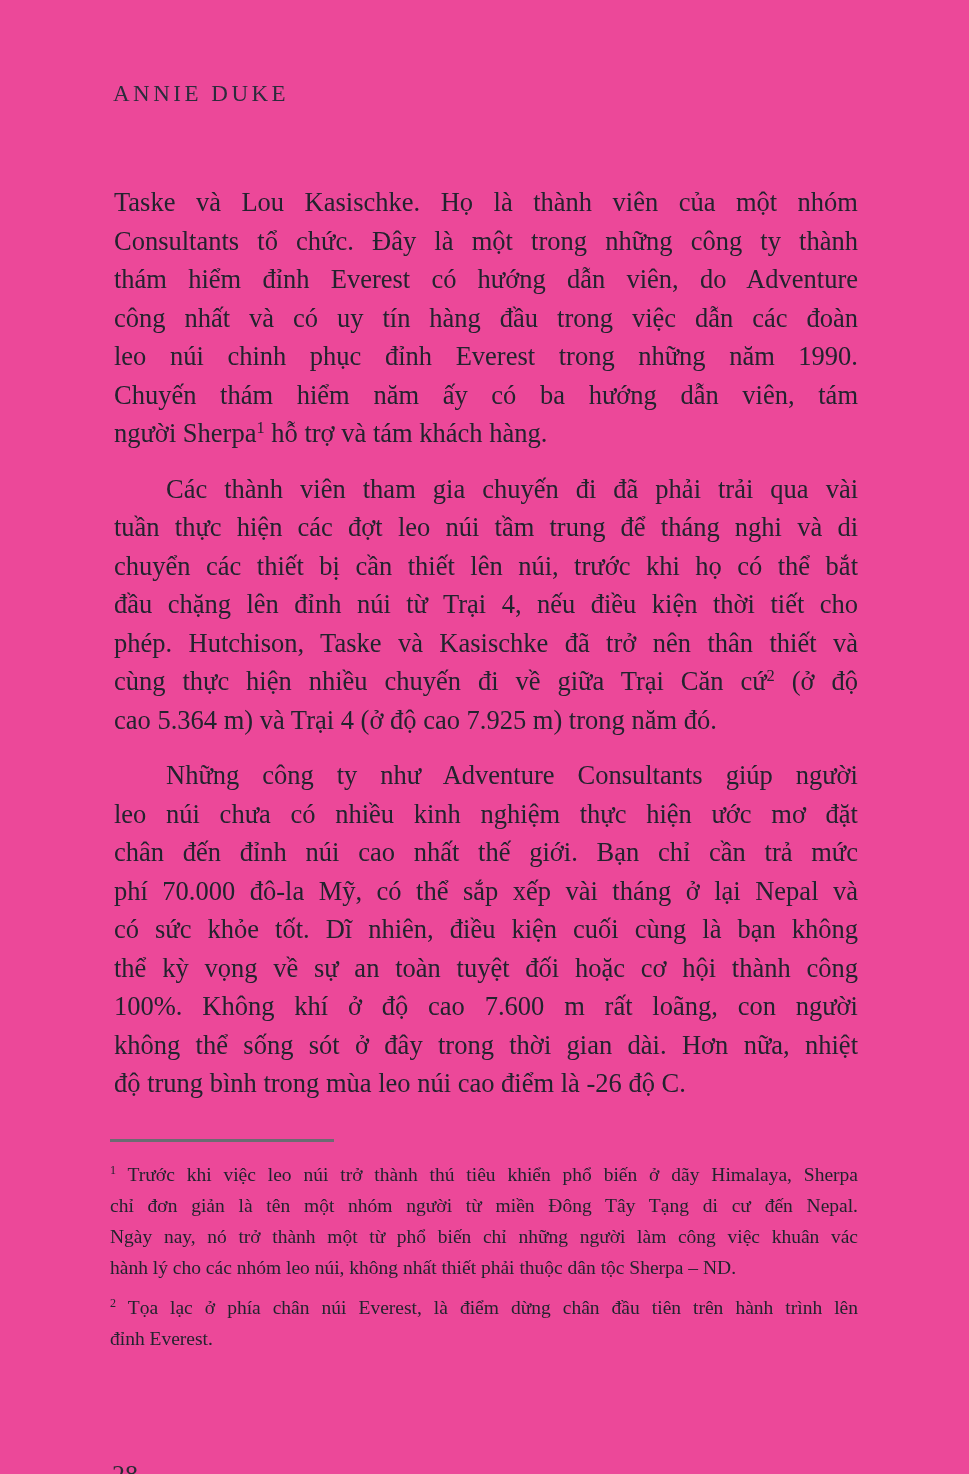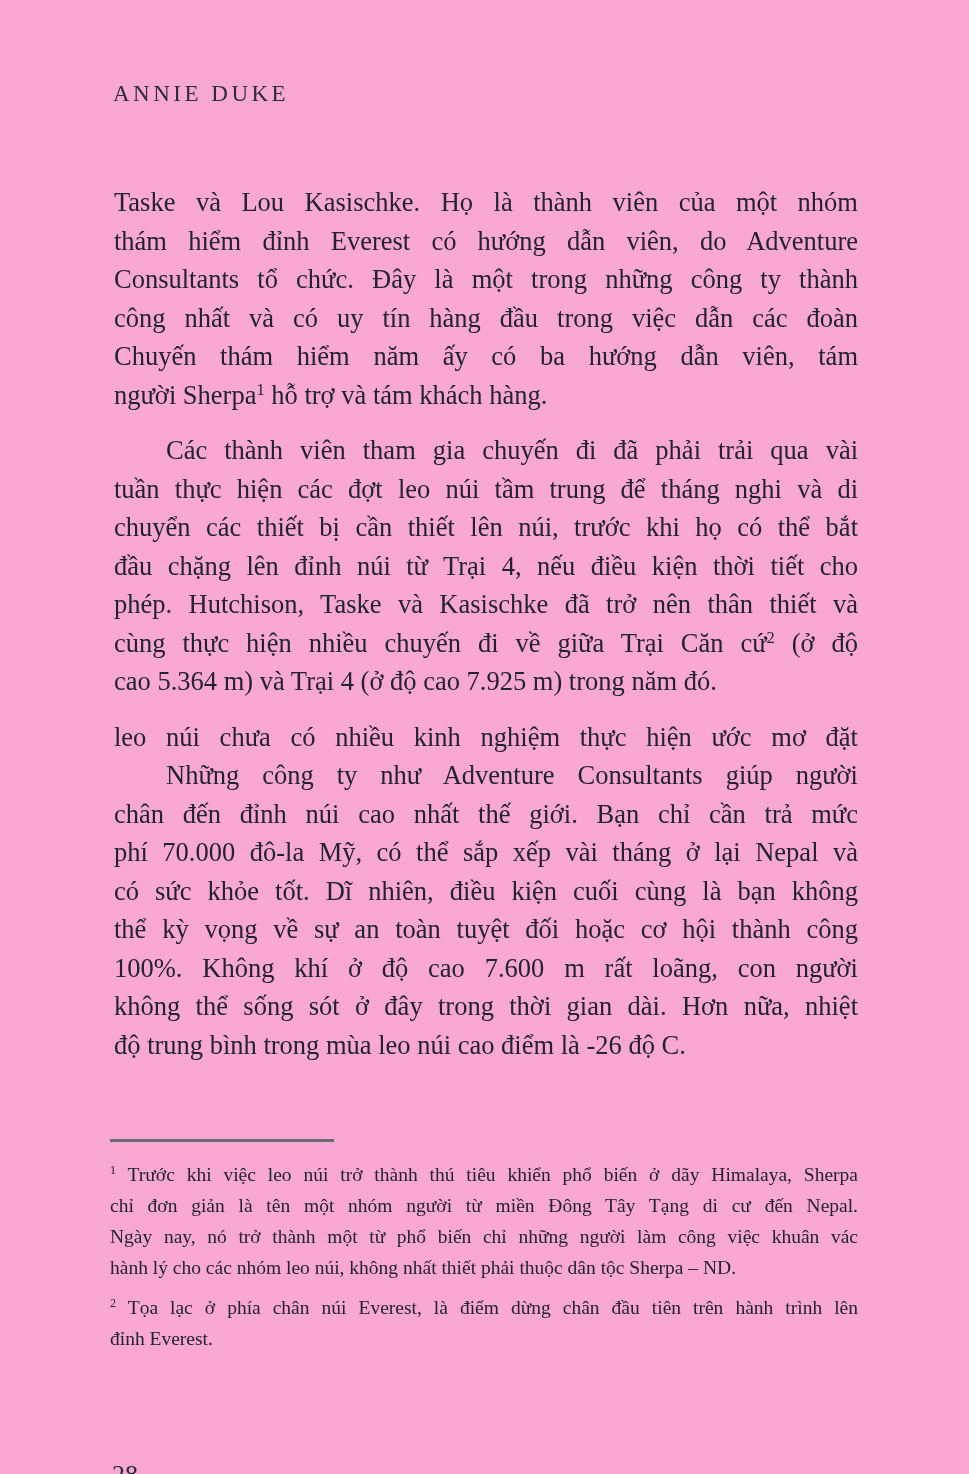--- a/index.html
+++ b/index.html
@@ -4,21 +4,21 @@
 <style>
   html, body {
     margin: 0;
     padding: 0;
     background: #ffffff;
   }
   .page {
     position: relative;
     width: 969px;
     height: 1474px;
-    background: #f9a8d4;
+    background: #ec4899;
     font-family: "Liberation Serif", "DejaVu Serif", serif;
     color: #23232e;
     overflow: hidden;
   }
   .running-header {
     position: absolute;
     left: 113px;
     top: 81px;
     font-size: 23px;
     letter-spacing: 3.5px;
@@ -84,38 +84,39 @@
 </style>
 </head>
 <body>
 
 <div class="page">
   <div class="running-header">ANNIE DUKE</div>
 
   <div class="body-text">
       <div class="para">
         <div class="line">Taske và Lou Kasischke. Họ là thành viên của một nhóm</div>
+        <div class="line">Consultants tổ chức. Đây là một trong những công ty thành</div>
         <div class="line">thám hiểm đỉnh Everest có hướng dẫn viên, do Adventure</div>
-        <div class="line">Consultants tổ chức. Đây là một trong những công ty thành</div>
         <div class="line">công nhất và có uy tín hàng đầu trong việc dẫn các đoàn</div>
+        <div class="line">leo núi chinh phục đỉnh Everest trong những năm 1990.</div>
         <div class="line">Chuyến thám hiểm năm ấy có ba hướng dẫn viên, tám</div>
         <div class="line line-last">người Sherpa<sup>1</sup> hỗ trợ và tám khách hàng.</div>
       </div>
       <div class="para">
         <div class="line line-first-indent">Các thành viên tham gia chuyến đi đã phải trải qua vài</div>
         <div class="line">tuần thực hiện các đợt leo núi tầm trung để tháng nghi và di</div>
         <div class="line">chuyển các thiết bị cần thiết lên núi, trước khi họ có thể bắt</div>
         <div class="line">đầu chặng lên đỉnh núi từ Trại 4, nếu điều kiện thời tiết cho</div>
         <div class="line">phép. Hutchison, Taske và Kasischke đã trở nên thân thiết và</div>
         <div class="line">cùng thực hiện nhiều chuyến đi về giữa Trại Căn cứ<sup>2</sup> (ở độ</div>
         <div class="line line-last">cao 5.364 m) và Trại 4 (ở độ cao 7.925 m) trong năm đó.</div>
       </div>
       <div class="para">
+        <div class="line line-first-indent">Những công ty như Adventure Consultants giúp người</div>
         <div class="line">leo núi chưa có nhiều kinh nghiệm thực hiện ước mơ đặt</div>
-        <div class="line line-first-indent">Những công ty như Adventure Consultants giúp người</div>
         <div class="line">chân đến đỉnh núi cao nhất thế giới. Bạn chỉ cần trả mức</div>
         <div class="line">phí 70.000 đô-la Mỹ, có thể sắp xếp vài tháng ở lại Nepal và</div>
         <div class="line">có sức khỏe tốt. Dĩ nhiên, điều kiện cuối cùng là bạn không</div>
         <div class="line">thể kỳ vọng về sự an toàn tuyệt đối hoặc cơ hội thành công</div>
         <div class="line">100%. Không khí ở độ cao 7.600 m rất loãng, con người</div>
         <div class="line">không thể sống sót ở đây trong thời gian dài. Hơn nữa, nhiệt</div>
         <div class="line line-last">độ trung bình trong mùa leo núi cao điểm là -26 độ C.</div>
       </div>
     </div>
 

